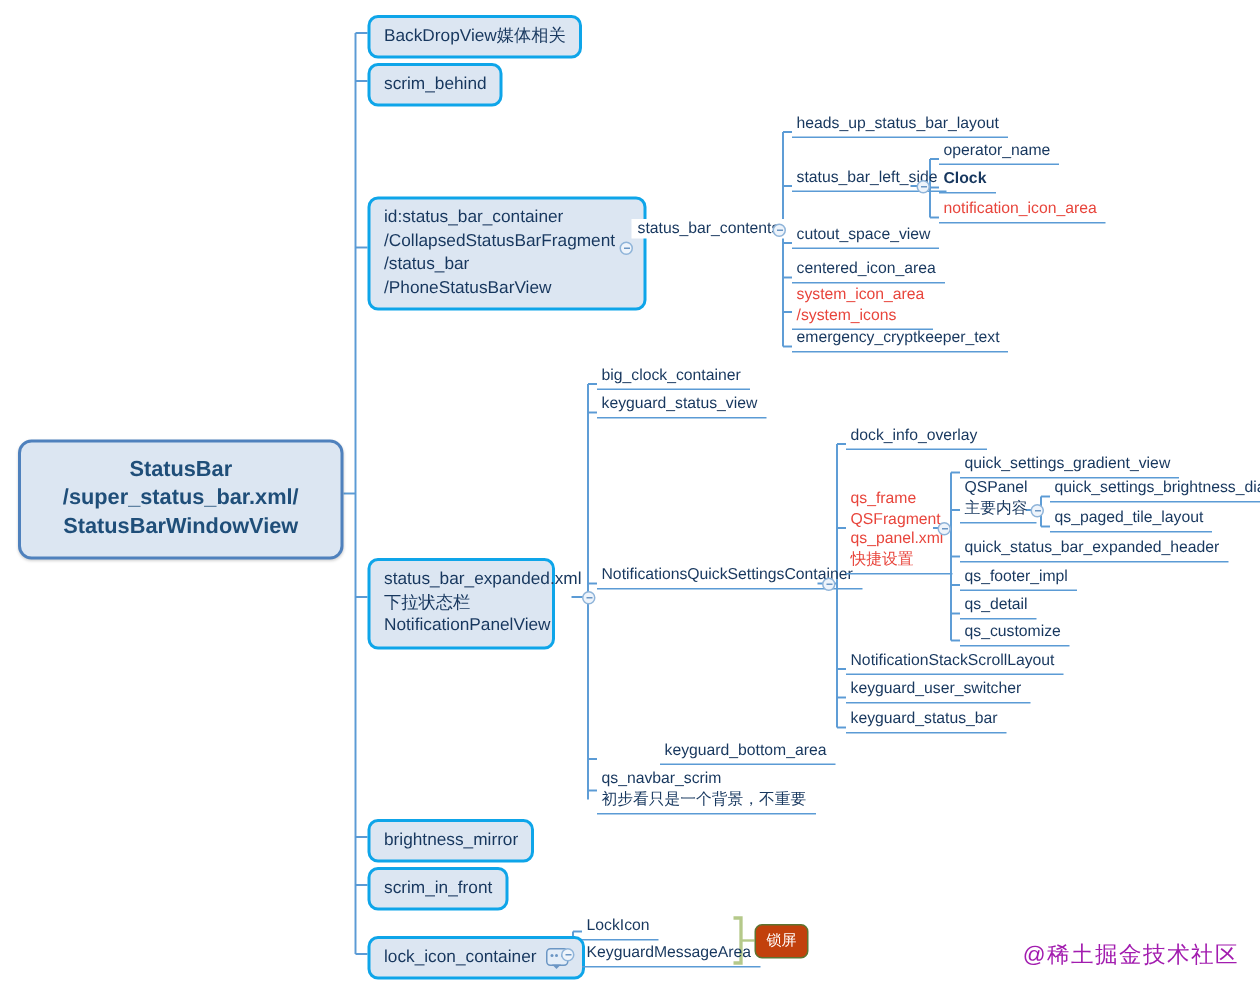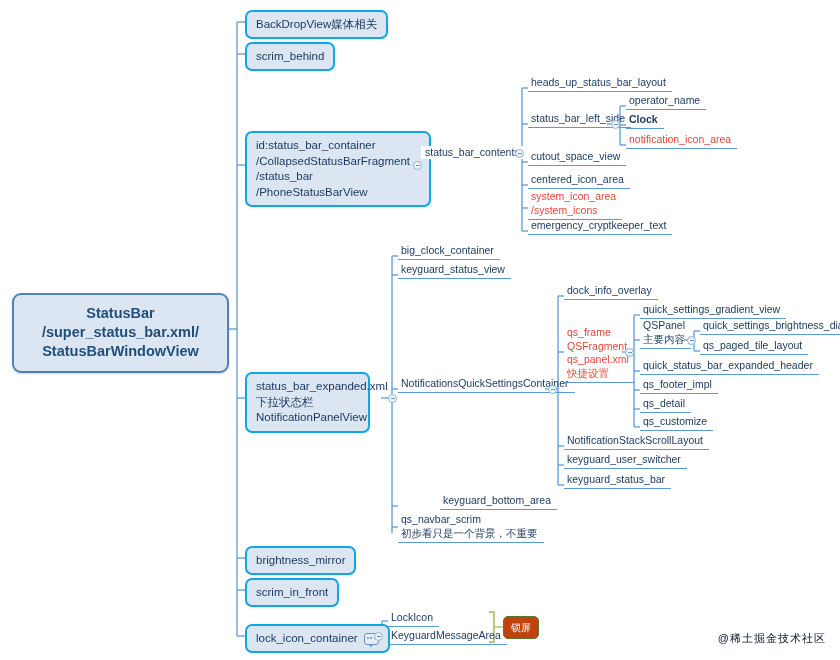--- a/index.html
+++ b/index.html
@@ -81,21 +81,21 @@
   .bubble-icon:before{
     content:"";position:absolute;left:3px;bottom:-3px;width:0;height:0;
     border-left:3px solid transparent;border-right:3px solid transparent;
     border-top:3px solid #6b96c4;
   }
   .bubble-icon i{position:absolute;top:3px;left:2px;width:2px;height:2px;border-radius:50%;background:#6b96c4;}
   .bubble-icon i.b{left:5.5px;}
   .bubble-icon i.c{left:9px;}
 
   .watermark{
-    position:absolute;color:#0f172a;font-size:11px;letter-spacing:1px;
+    position:absolute;color:#a21caf;font-size:15px;letter-spacing:1px;
     right:14px;bottom:14px;user-select:none;
   }
 </style>
 </head>
 <body>
 
 <div id="canvas">
 
   <svg class="links" viewBox="0 0 840 660">
     <g fill="none" stroke="#5b9bd5" stroke-width="1.3">

